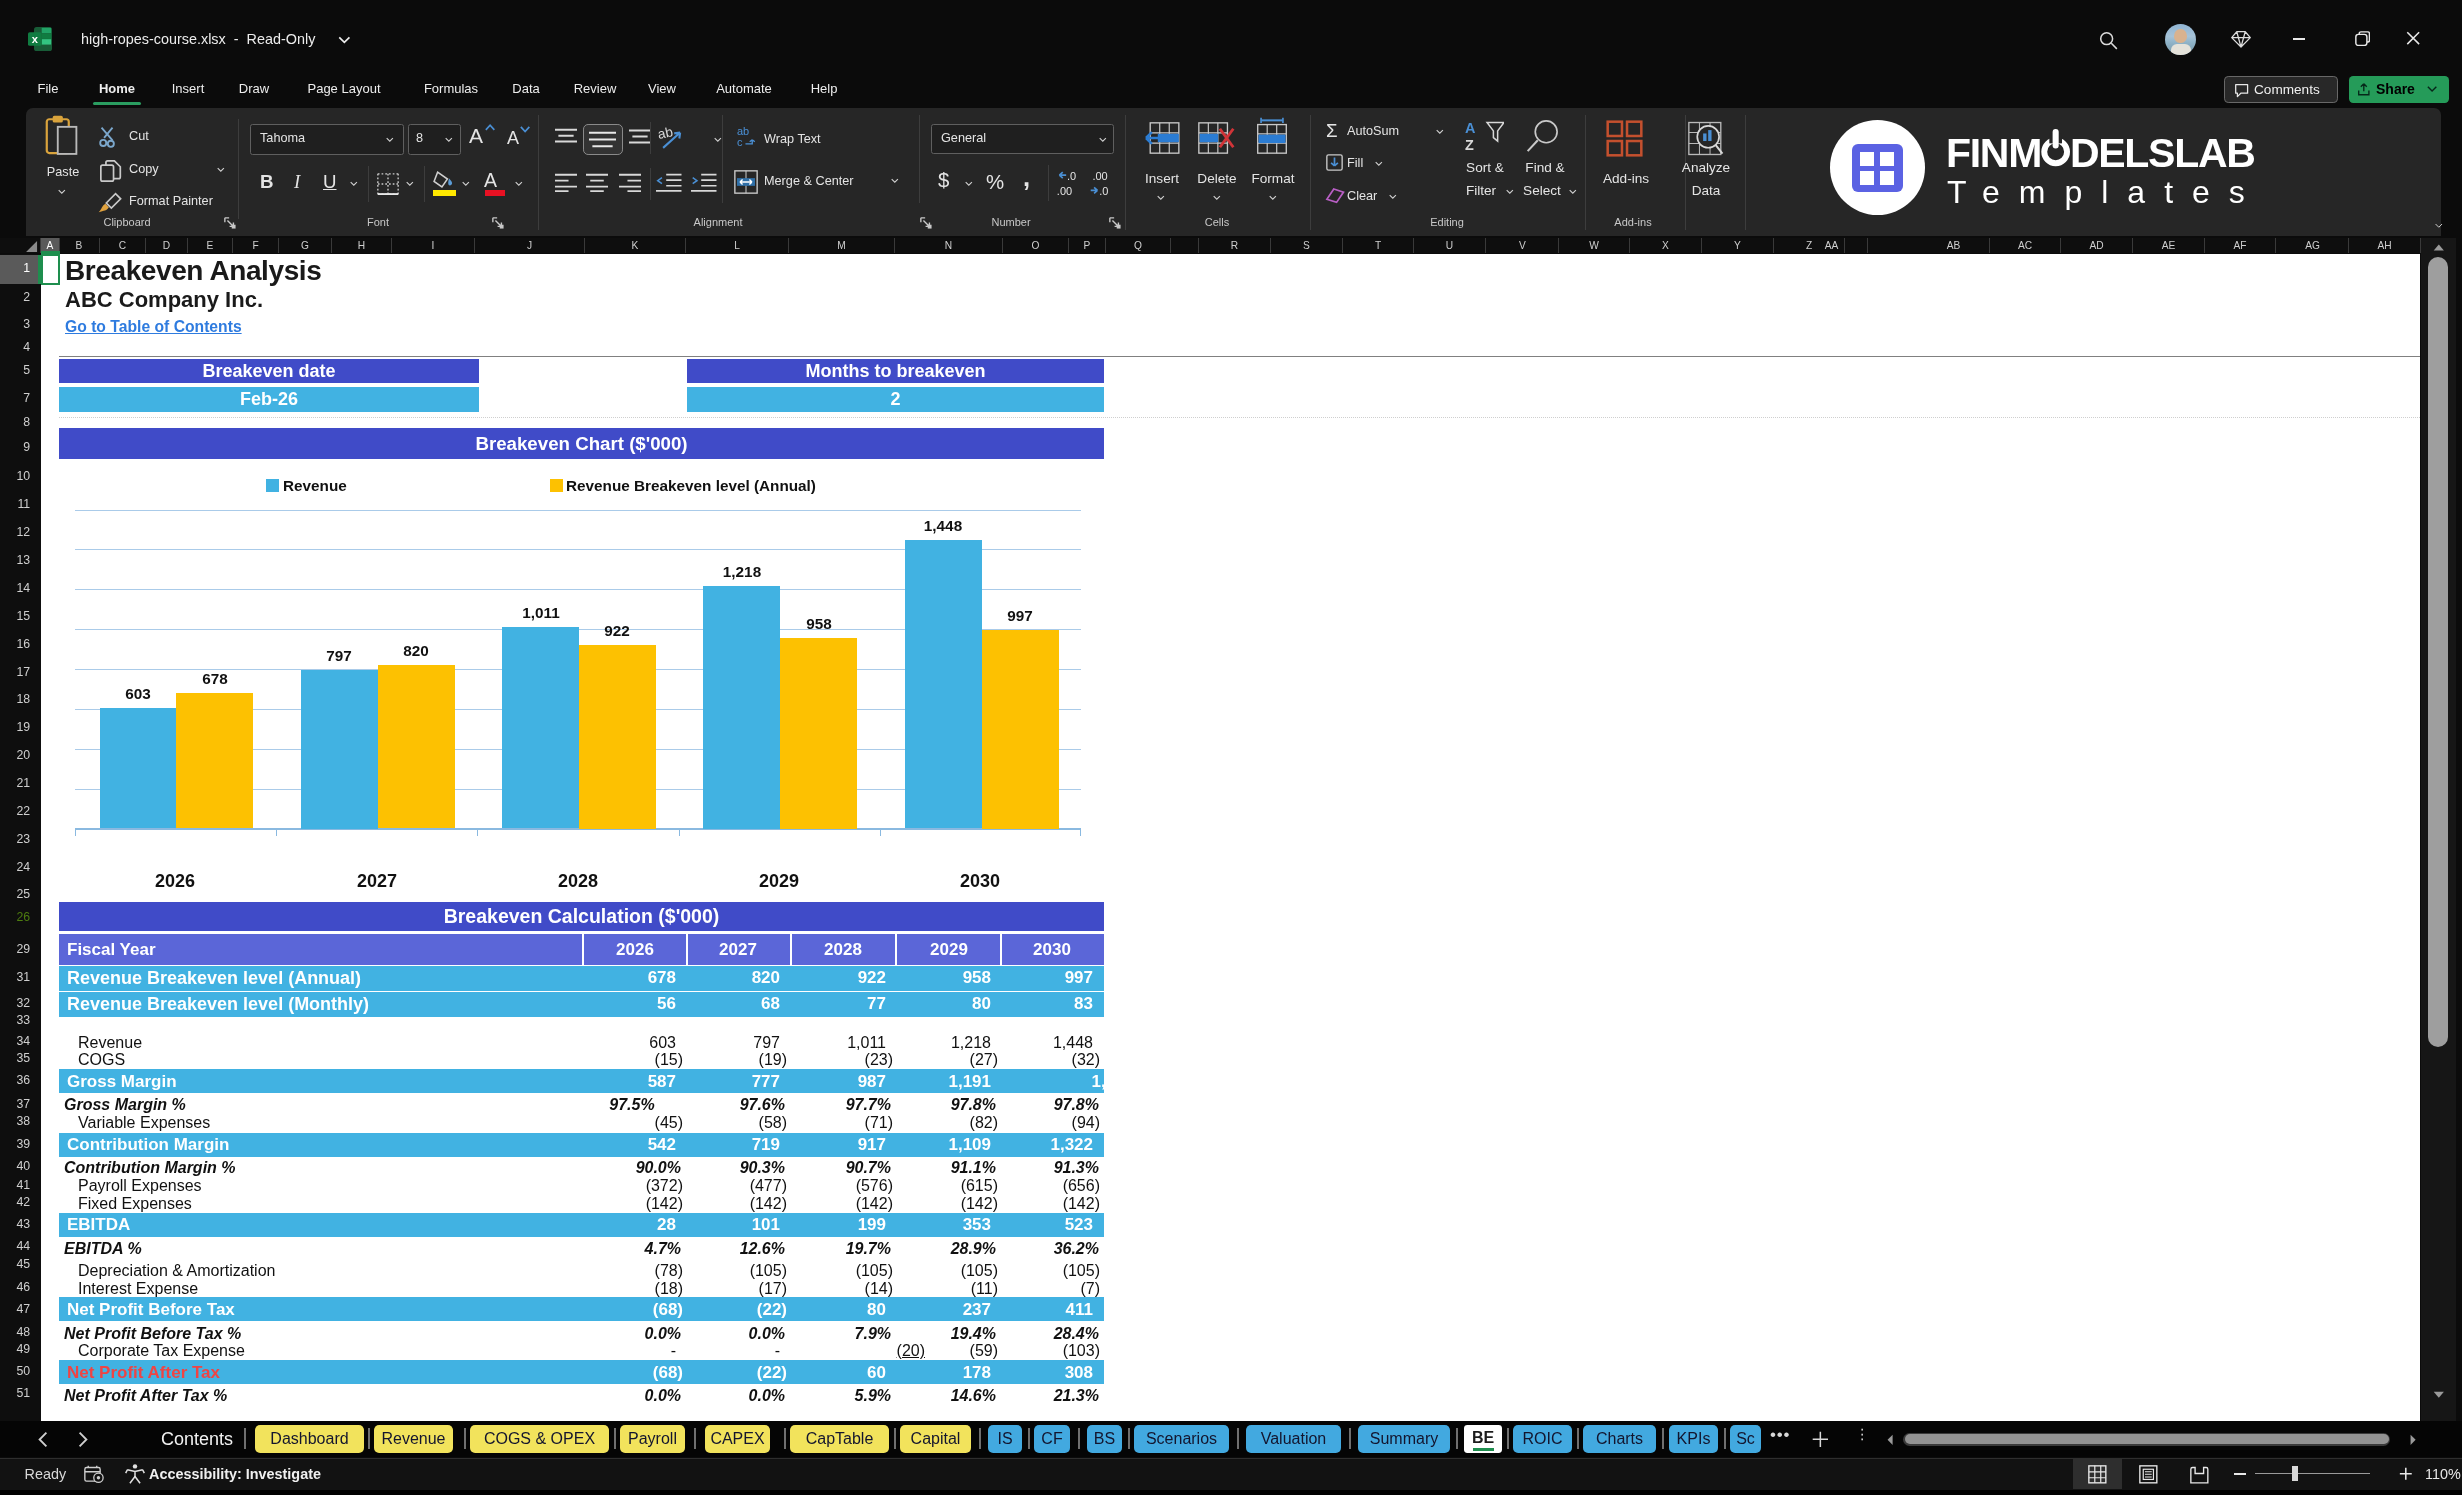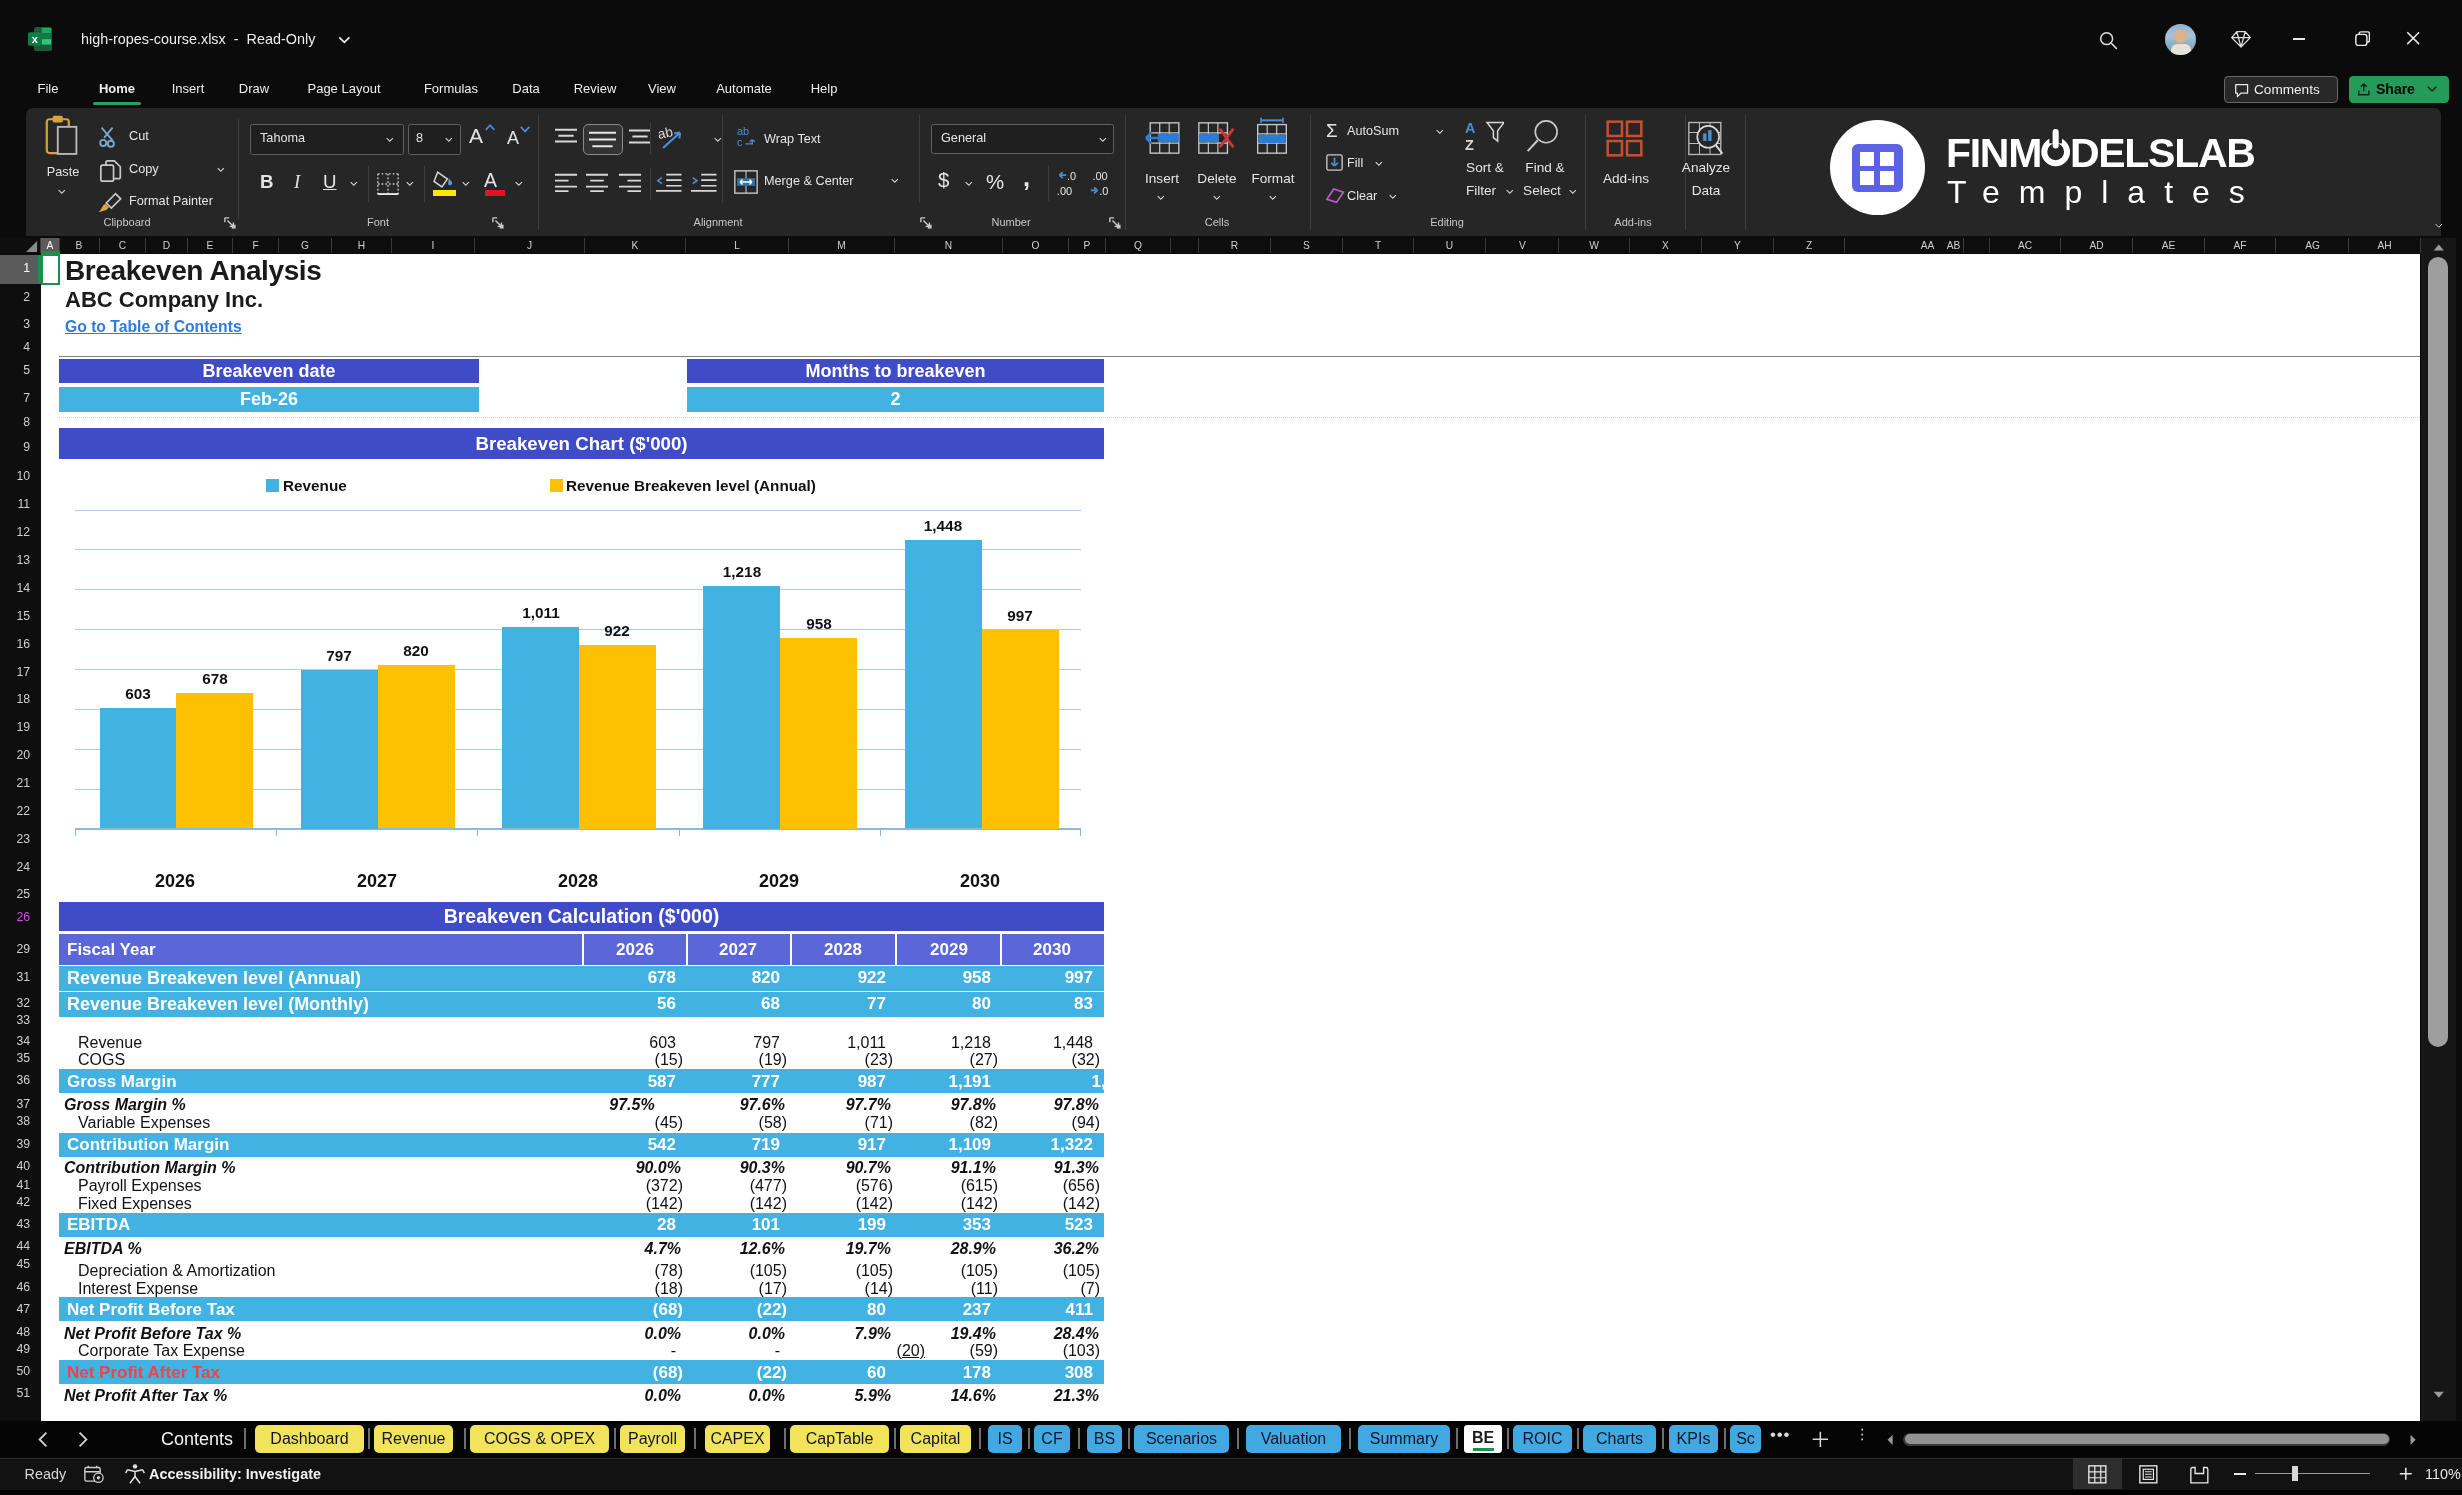--- a/index.html
+++ b/index.html
@@ -421,21 +421,21 @@
   <div class="colh" style="left:1106px;width:65px;">Q</div>
   <div class="colh" style="left:1199px;width:72px;">R</div>
   <div class="colh" style="left:1271px;width:72px;">S</div>
   <div class="colh" style="left:1343px;width:71px;">T</div>
   <div class="colh" style="left:1414px;width:72px;">U</div>
   <div class="colh" style="left:1487px;width:72px;">V</div>
   <div class="colh" style="left:1559px;width:71px;">W</div>
   <div class="colh" style="left:1630px;width:72px;">X</div>
   <div class="colh" style="left:1702px;width:72px;">Y</div>
   <div class="colh" style="left:1774px;width:71px;">Z</div>
-  <div class="colh" style="left:1892px;width:72px;">AA</div>
+  <div class="colh" style="left:1796px;width:72px;">AA</div>
   <div class="colh" style="left:1918px;width:72px;">AB</div>
   <div class="colh" style="left:1990px;width:71px;">AC</div>
   <div class="colh" style="left:2061px;width:72px;">AD</div>
   <div class="colh" style="left:2133px;width:72px;">AE</div>
   <div class="colh" style="left:2205px;width:71px;">AF</div>
   <div class="colh" style="left:2277px;width:72px;">AG</div>
   <div class="colh" style="left:2349px;width:72px;">AH</div>
   <div class="abs" style="left:0;top:254px;width:41px;height:1168px;background:#0e0e0e;"></div>
   <div class="abs" style="left:0;top:255px;width:38px;height:29px;background:#5a5a5a;"></div>
   <div class="abs" style="left:38px;top:255px;width:2.5px;height:29px;background:#1e8e4e;"></div>
@@ -456,21 +456,21 @@
   <div class="rown" style="top:637px;color:#cfcfcf;">16</div>
   <div class="rown" style="top:665px;color:#cfcfcf;">17</div>
   <div class="rown" style="top:692px;color:#cfcfcf;">18</div>
   <div class="rown" style="top:720px;color:#cfcfcf;">19</div>
   <div class="rown" style="top:748px;color:#cfcfcf;">20</div>
   <div class="rown" style="top:776px;color:#cfcfcf;">21</div>
   <div class="rown" style="top:804px;color:#cfcfcf;">22</div>
   <div class="rown" style="top:832px;color:#cfcfcf;">23</div>
   <div class="rown" style="top:860px;color:#cfcfcf;">24</div>
   <div class="rown" style="top:887px;color:#cfcfcf;">25</div>
-  <div class="rown" style="top:910px;color:#d946ef;">26</div>
+  <div class="rown" style="top:910px;color:#4d7c0f;">26</div>
   <div class="rown" style="top:942px;color:#cfcfcf;">29</div>
   <div class="rown" style="top:970px;color:#cfcfcf;">31</div>
   <div class="rown" style="top:996px;color:#cfcfcf;">32</div>
   <div class="rown" style="top:1013px;color:#cfcfcf;">33</div>
   <div class="rown" style="top:1034px;color:#cfcfcf;">34</div>
   <div class="rown" style="top:1051px;color:#cfcfcf;">35</div>
   <div class="rown" style="top:1073px;color:#cfcfcf;">36</div>
   <div class="rown" style="top:1097px;color:#cfcfcf;">37</div>
   <div class="rown" style="top:1114px;color:#cfcfcf;">38</div>
   <div class="rown" style="top:1137px;color:#cfcfcf;">39</div>

